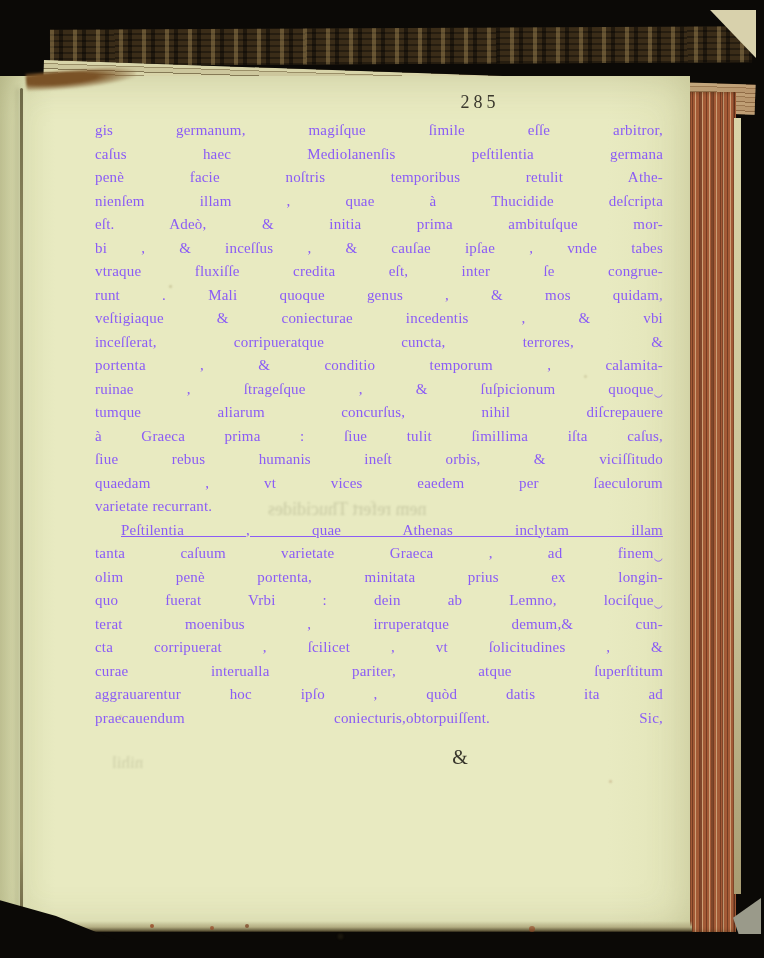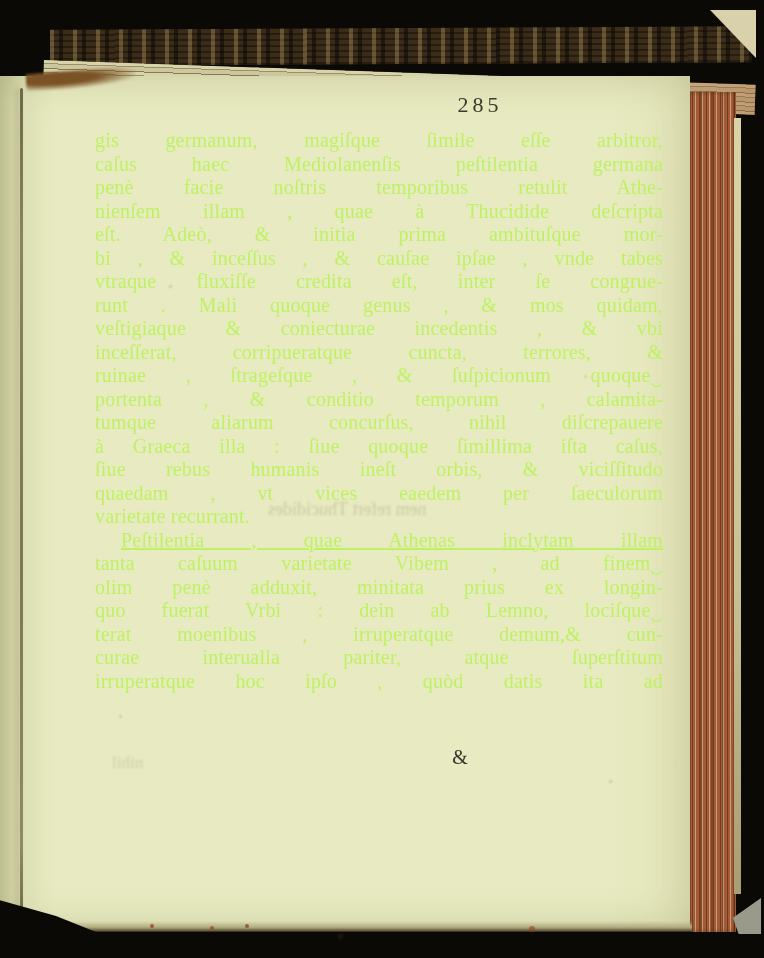--- a/index.html
+++ b/index.html
@@ -63,25 +63,25 @@
   }
   
   .gutter{
     position:absolute;left:20px;top:88px;width:3px;height:840px;
     background:linear-gradient(180deg, #6d6846, #8b855d 18%, #7c7652 55%, #918a60 90%, #6d6846);
     box-shadow:2px 0 6px rgba(230,232,195,0.9), -3px 0 5px rgba(90,85,50,0.35);
     border-radius:2px;
   }
   .pagenum{
     position:absolute;left:438px;top:92px;width:84px;
-    text-align:center;font-size:22px;letter-spacing:4px;color:#3a382d;
+    text-align:center;font-size:18px;letter-spacing:4px;color:#3a382d;
   }
   .textblock{
-    position:absolute;left:95px;top:129px;width:568px;
-    font-size:20px;line-height:23.5px;color:#bef264;
+    position:absolute;left:95px;top:119px;width:568px;
+    font-size:15px;line-height:23.5px;color:#8b5cf6;
     letter-spacing:0.2px;
   }
   .para{margin:0;}
   .line{text-align:justify;}
   .line.jl{text-align-last:justify;}
   .line.first-indent{text-indent:26px;text-decoration:underline;}
   .catchword{
     position:absolute;left:430px;top:746px;width:60px;
     text-align:center;font-size:20px;color:#38362c;
   }
@@ -148,36 +148,38 @@
         <div class="line jl">gis germanum, magiſque ſimile eſſe arbitror,</div>
         <div class="line jl">caſus haec Mediolanenſis peſtilentia germana</div>
         <div class="line jl">penè facie noſtris temporibus retulit Athe-</div>
         <div class="line jl">nienſem illam , quae à Thucidide deſcripta</div>
         <div class="line jl">eſt. Adeò, &amp; initia prima ambituſque mor-</div>
         <div class="line jl">bi , &amp; inceſſus , &amp; cauſae ipſae , vnde tabes</div>
         <div class="line jl">vtraque fluxiſſe credita eſt, inter ſe congrue-</div>
         <div class="line jl">runt .  Mali quoque genus , &amp; mos quidam,</div>
         <div class="line jl">veſtigiaque &amp; coniecturae incedentis , &amp; vbi</div>
         <div class="line jl">inceſſerat, corripueratque cuncta, terrores, &amp;</div>
+        <div class="line jl">portenta , &amp; conditio temporum , calamita-</div>
         <div class="line jl">ruinae , ſtrageſque , &amp; ſuſpicionum quoque‿</div>
-        <div class="line jl">portenta , &amp; conditio temporum , calamita-</div>
         <div class="line jl">tumque aliarum concurſus, nihil diſcrepauere</div>
-        <div class="line jl">à Graeca illa : ſiue quoque ſimillima iſta caſus,</div>
+        <div class="line jl">à Graeca prima : ſiue tulit ſimillima iſta caſus,</div>
         <div class="line jl">ſiue rebus humanis ineſt orbis, &amp; viciſſitudo</div>
         <div class="line jl">quaedam , vt vices eaedem per ſaeculorum</div>
         <div class="line">varietate recurrant.</div>
       </div>
     <div class="para" id="para-1">
         <div class="line jl first-indent">Peſtilentia , quae Athenas inclytam illam</div>
-        <div class="line jl">tanta caſuum varietate Vibem , ad finem‿</div>
-        <div class="line jl">olim penè adduxit, minitata prius ex longin-</div>
+        <div class="line jl">tanta caſuum varietate Graeca , ad finem‿</div>
+        <div class="line jl">olim penè portenta, minitata prius ex longin-</div>
         <div class="line jl">quo fuerat Vrbi : dein ab Lemno, lociſque‿</div>
         <div class="line jl">terat moenibus , irruperatque demum,&amp; cun-</div>
+        <div class="line jl">cta corripuerat , ſcilicet , vt ſolicitudines , &amp;</div>
         <div class="line jl">curae interualla pariter, atque ſuperſtitum</div>
-        <div class="line jl">irruperatque hoc ipſo , quòd datis ita ad</div>
+        <div class="line jl">aggrauarentur hoc ipſo , quòd datis ita ad</div>
+        <div class="line jl">praecauendum coniecturis,obtorpuiſſent.  Sic,</div>
       </div>
   </div>
 
   <div class="ghost ghost1">nem refert Thucidides</div>
   <div class="ghost ghost2">nihil</div>
 
   <div class="catchword">&amp;</div>
 
   <div class="bottom-edge"></div>
   <div class="bottom-specks"></div>

